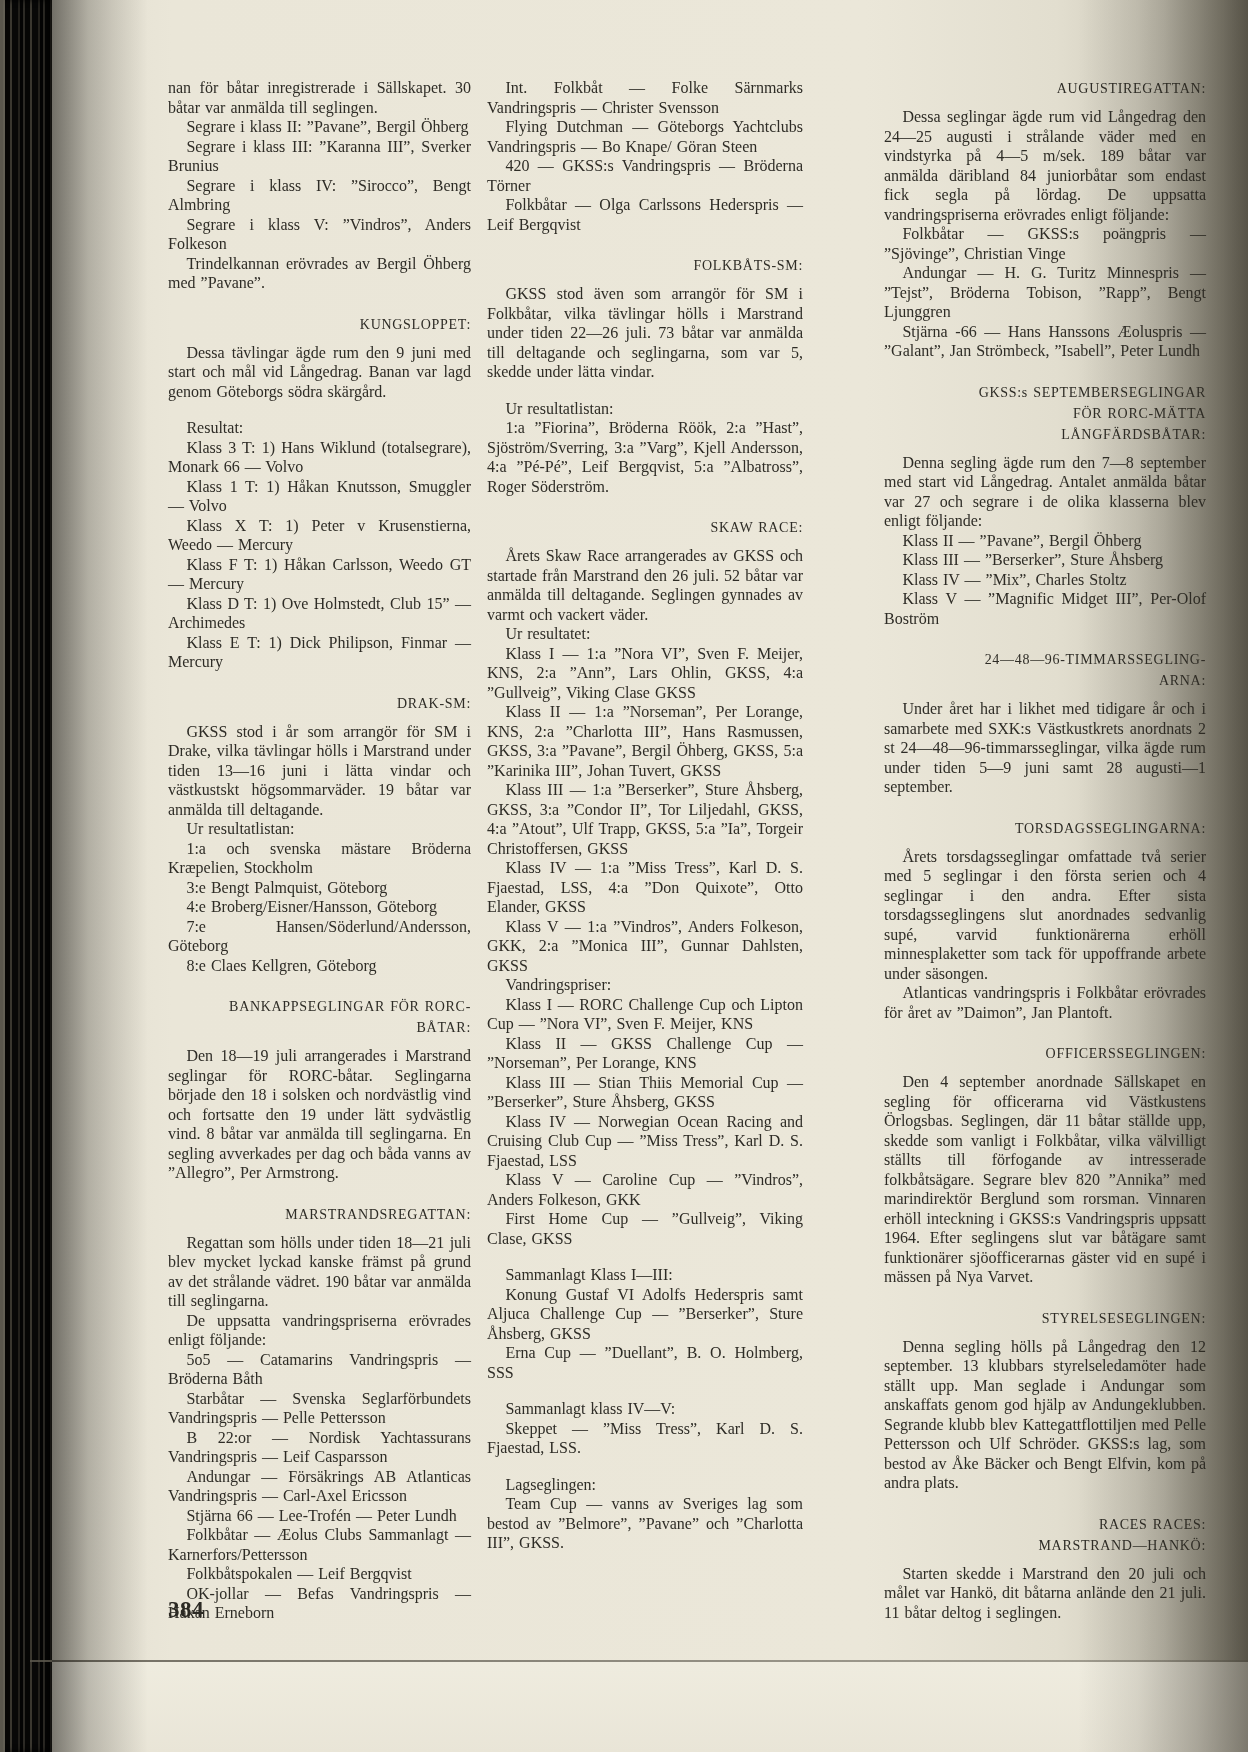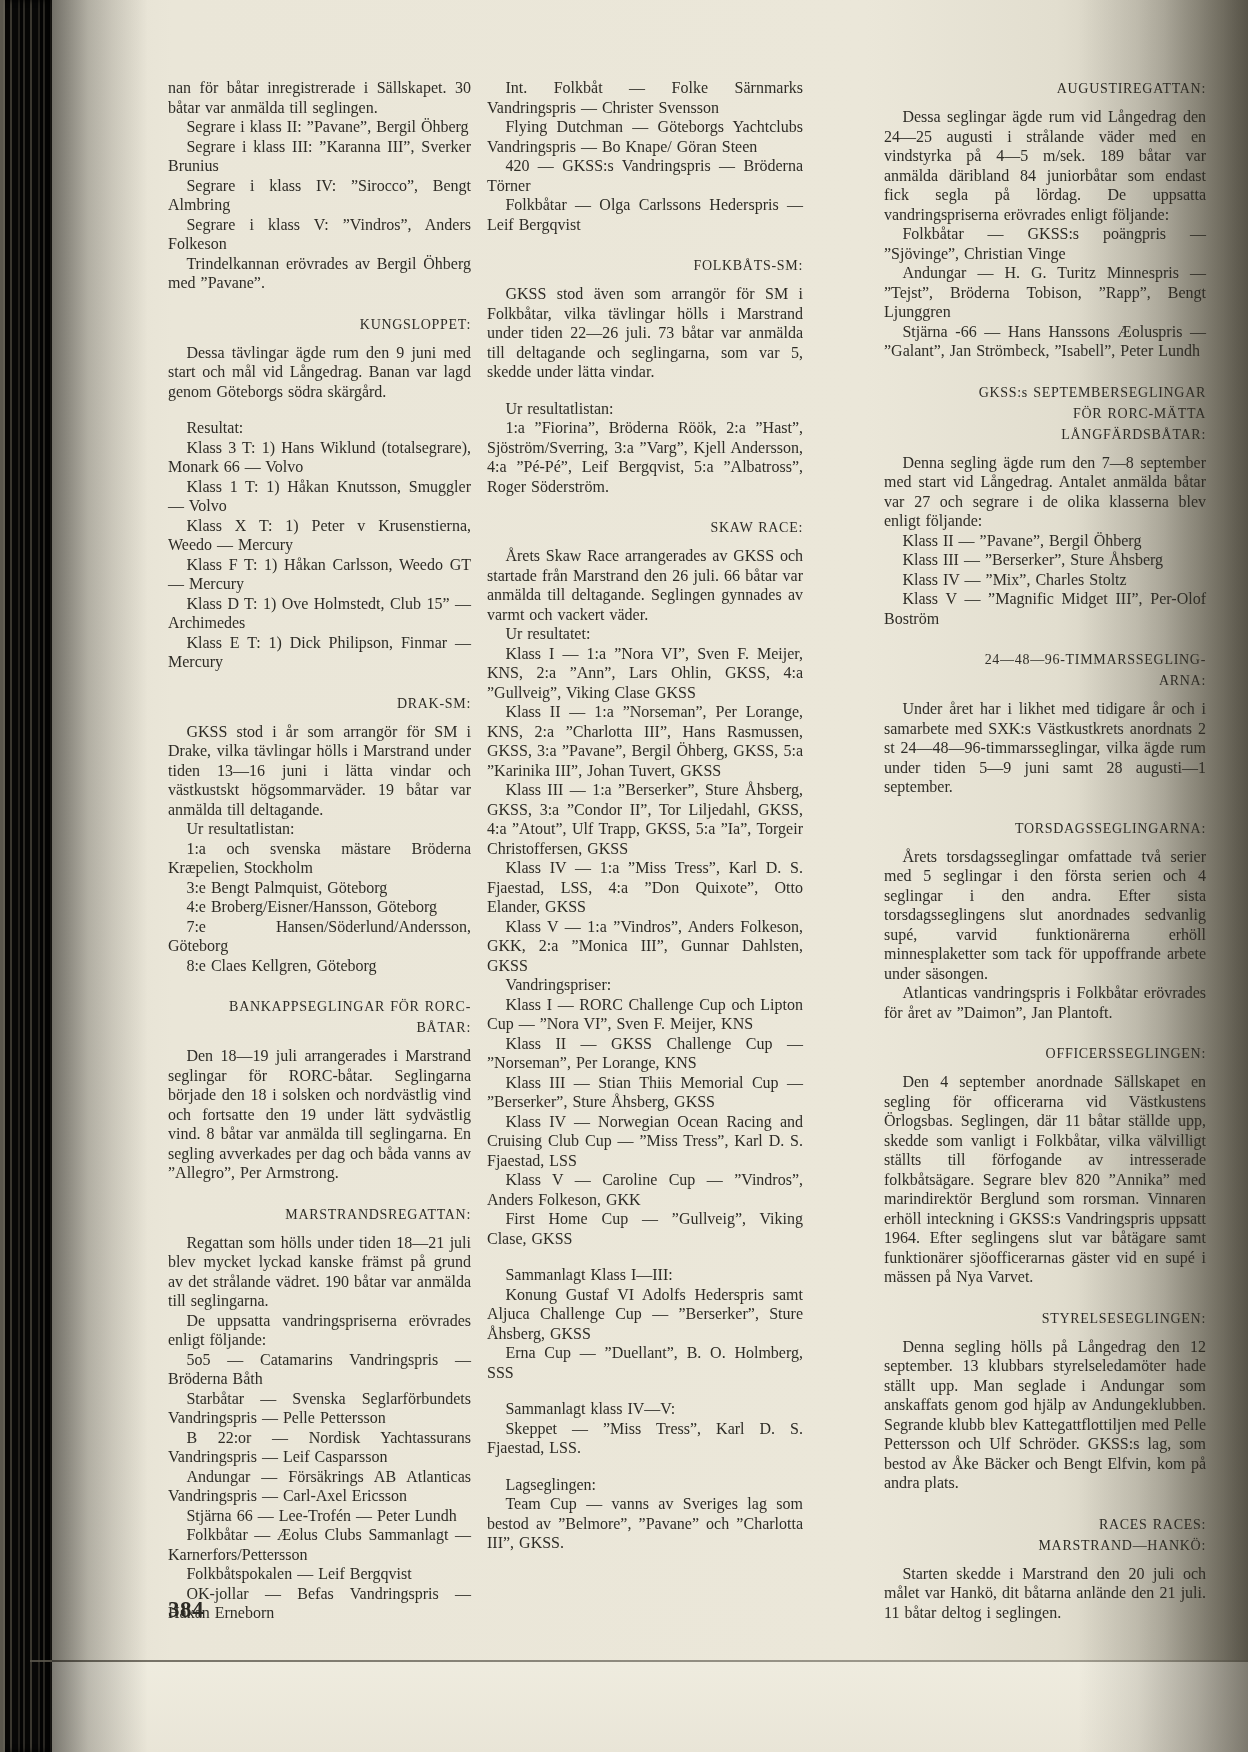--- a/index.html
+++ b/index.html
@@ -119,21 +119,21 @@
   <div class="col" id="col2">
       <div class="blk item">Int. Folkbåt — Folke Särnmarks Vandringspris — Christer Svensson</div>
       <div class="blk item">Flying Dutchman — Göteborgs Yachtclubs Vandringspris — Bo Knape/ Göran Steen</div>
       <div class="blk item">420 — GKSS:s Vandringspris — Bröderna Törner</div>
       <div class="blk item">Folkbåtar — Olga Carlssons Hederspris — Leif Bergqvist</div>
       <div class="blk heading">FOLKBÅTS-SM:</div>
       <div class="blk para">GKSS stod även som arrangör för SM i Folkbåtar, vilka tävlingar hölls i Marstrand under tiden 22—26 juli. 73 båtar var anmälda till deltagande och seglingarna, som var 5, skedde under lätta vindar.</div>
       <div class="blk subhead">Ur resultatlistan:</div>
       <div class="blk para">1:a ”Fiorina”, Bröderna Röök, 2:a ”Hast”, Sjöström/Sverring, 3:a ”Varg”, Kjell Andersson, 4:a ”Pé-Pé”, Leif Bergqvist, 5:a ”Albatross”, Roger Söderström.</div>
       <div class="blk heading">SKAW RACE:</div>
-      <div class="blk para">Årets Skaw Race arrangerades av GKSS och startade från Marstrand den 26 juli. 66 båtar var anmälda till deltagande. Seglingen gynnades av varmt och vackert väder.</div>
+      <div class="blk para">Årets Skaw Race arrangerades av GKSS och startade från Marstrand den 26 juli. 52 båtar var anmälda till deltagande. Seglingen gynnades av varmt och vackert väder.</div>
       <div class="blk item">Ur resultatet:</div>
       <div class="blk item">Klass I — 1:a ”Nora VI”, Sven F. Meijer, KNS, 2:a ”Ann”, Lars Ohlin, GKSS, 4:a ”Gullveig”, Viking Clase GKSS</div>
       <div class="blk item">Klass II — 1:a ”Norseman”, Per Lorange, KNS, 2:a ”Charlotta III”, Hans Rasmussen, GKSS, 3:a ”Pavane”, Bergil Öhberg, GKSS, 5:a ”Karinika III”, Johan Tuvert, GKSS</div>
       <div class="blk item">Klass III — 1:a ”Berserker”, Sture Åhsberg, GKSS, 3:a ”Condor II”, Tor Liljedahl, GKSS, 4:a ”Atout”, Ulf Trapp, GKSS, 5:a ”Ia”, Torgeir Christoffersen, GKSS</div>
       <div class="blk item">Klass IV — 1:a ”Miss Tress”, Karl D. S. Fjaestad, LSS, 4:a ”Don Quixote”, Otto Elander, GKSS</div>
       <div class="blk item">Klass V — 1:a ”Vindros”, Anders Folkeson, GKK, 2:a ”Monica III”, Gunnar Dahlsten, GKSS</div>
       <div class="blk item">Vandringspriser:</div>
       <div class="blk item">Klass I — RORC Challenge Cup och Lipton Cup — ”Nora VI”, Sven F. Meijer, KNS</div>
       <div class="blk item">Klass II — GKSS Challenge Cup — ”Norseman”, Per Lorange, KNS</div>
       <div class="blk item">Klass III — Stian Thiis Memorial Cup — ”Berserker”, Sture Åhsberg, GKSS</div>

